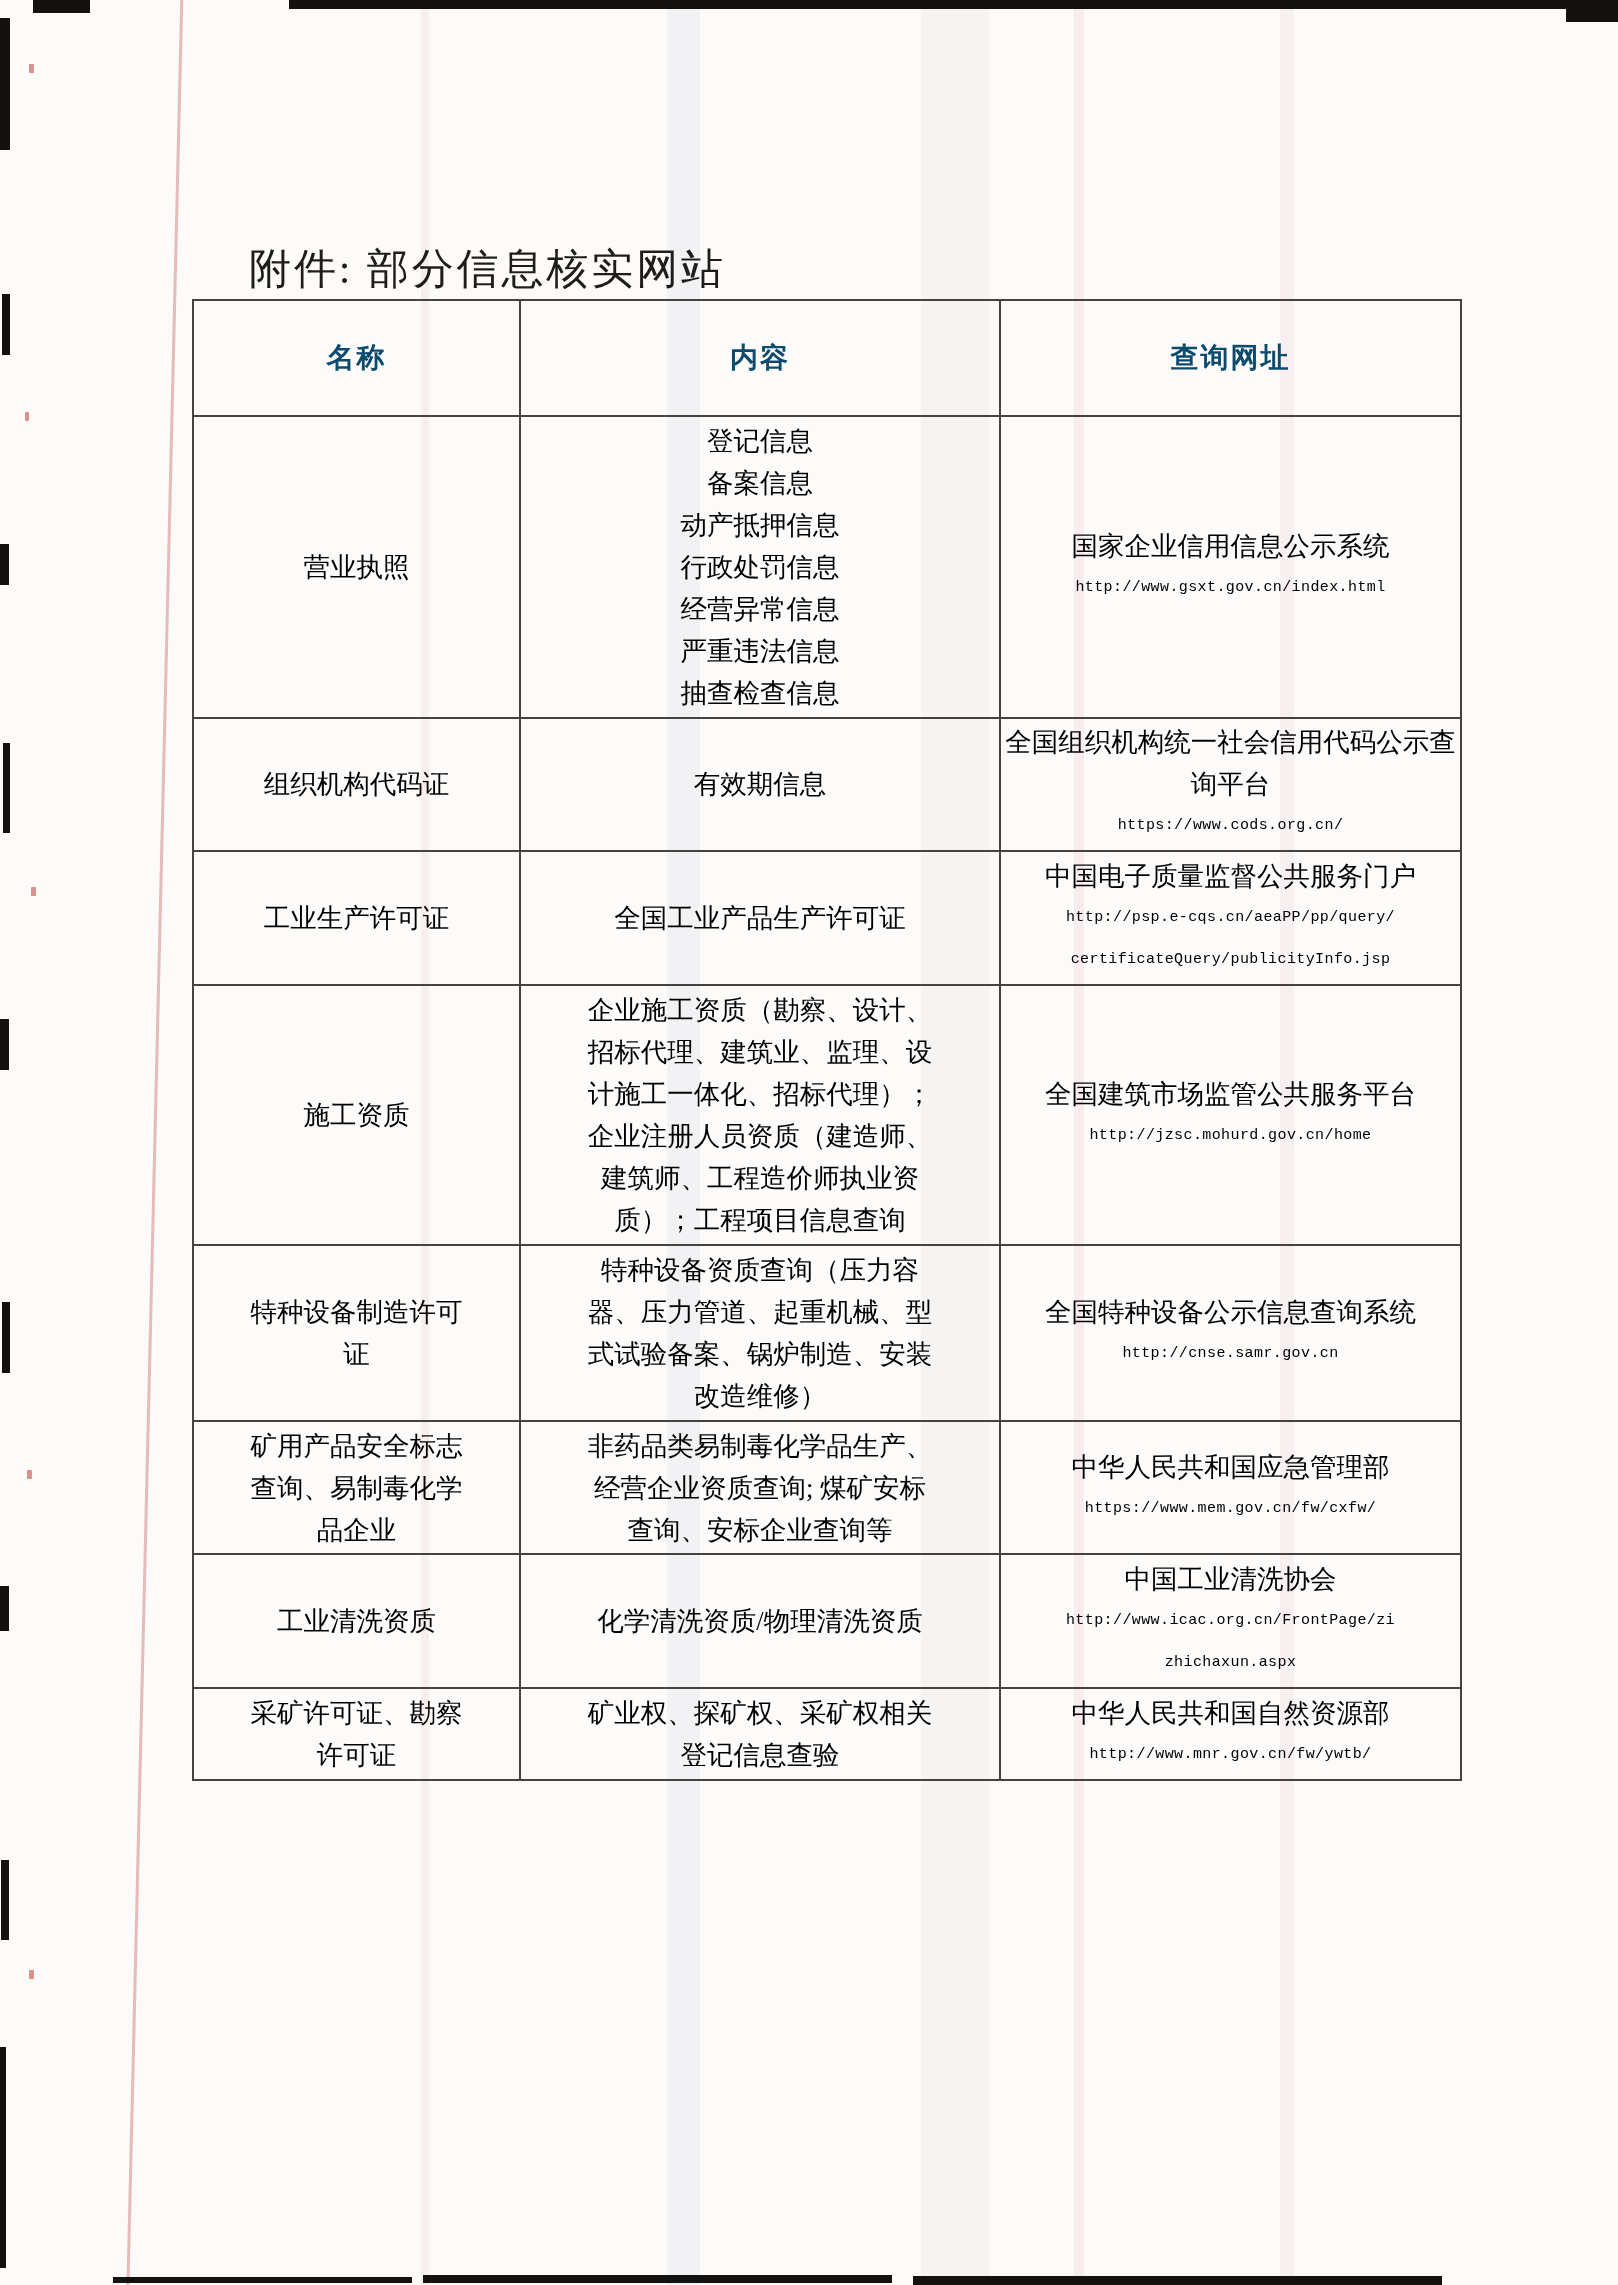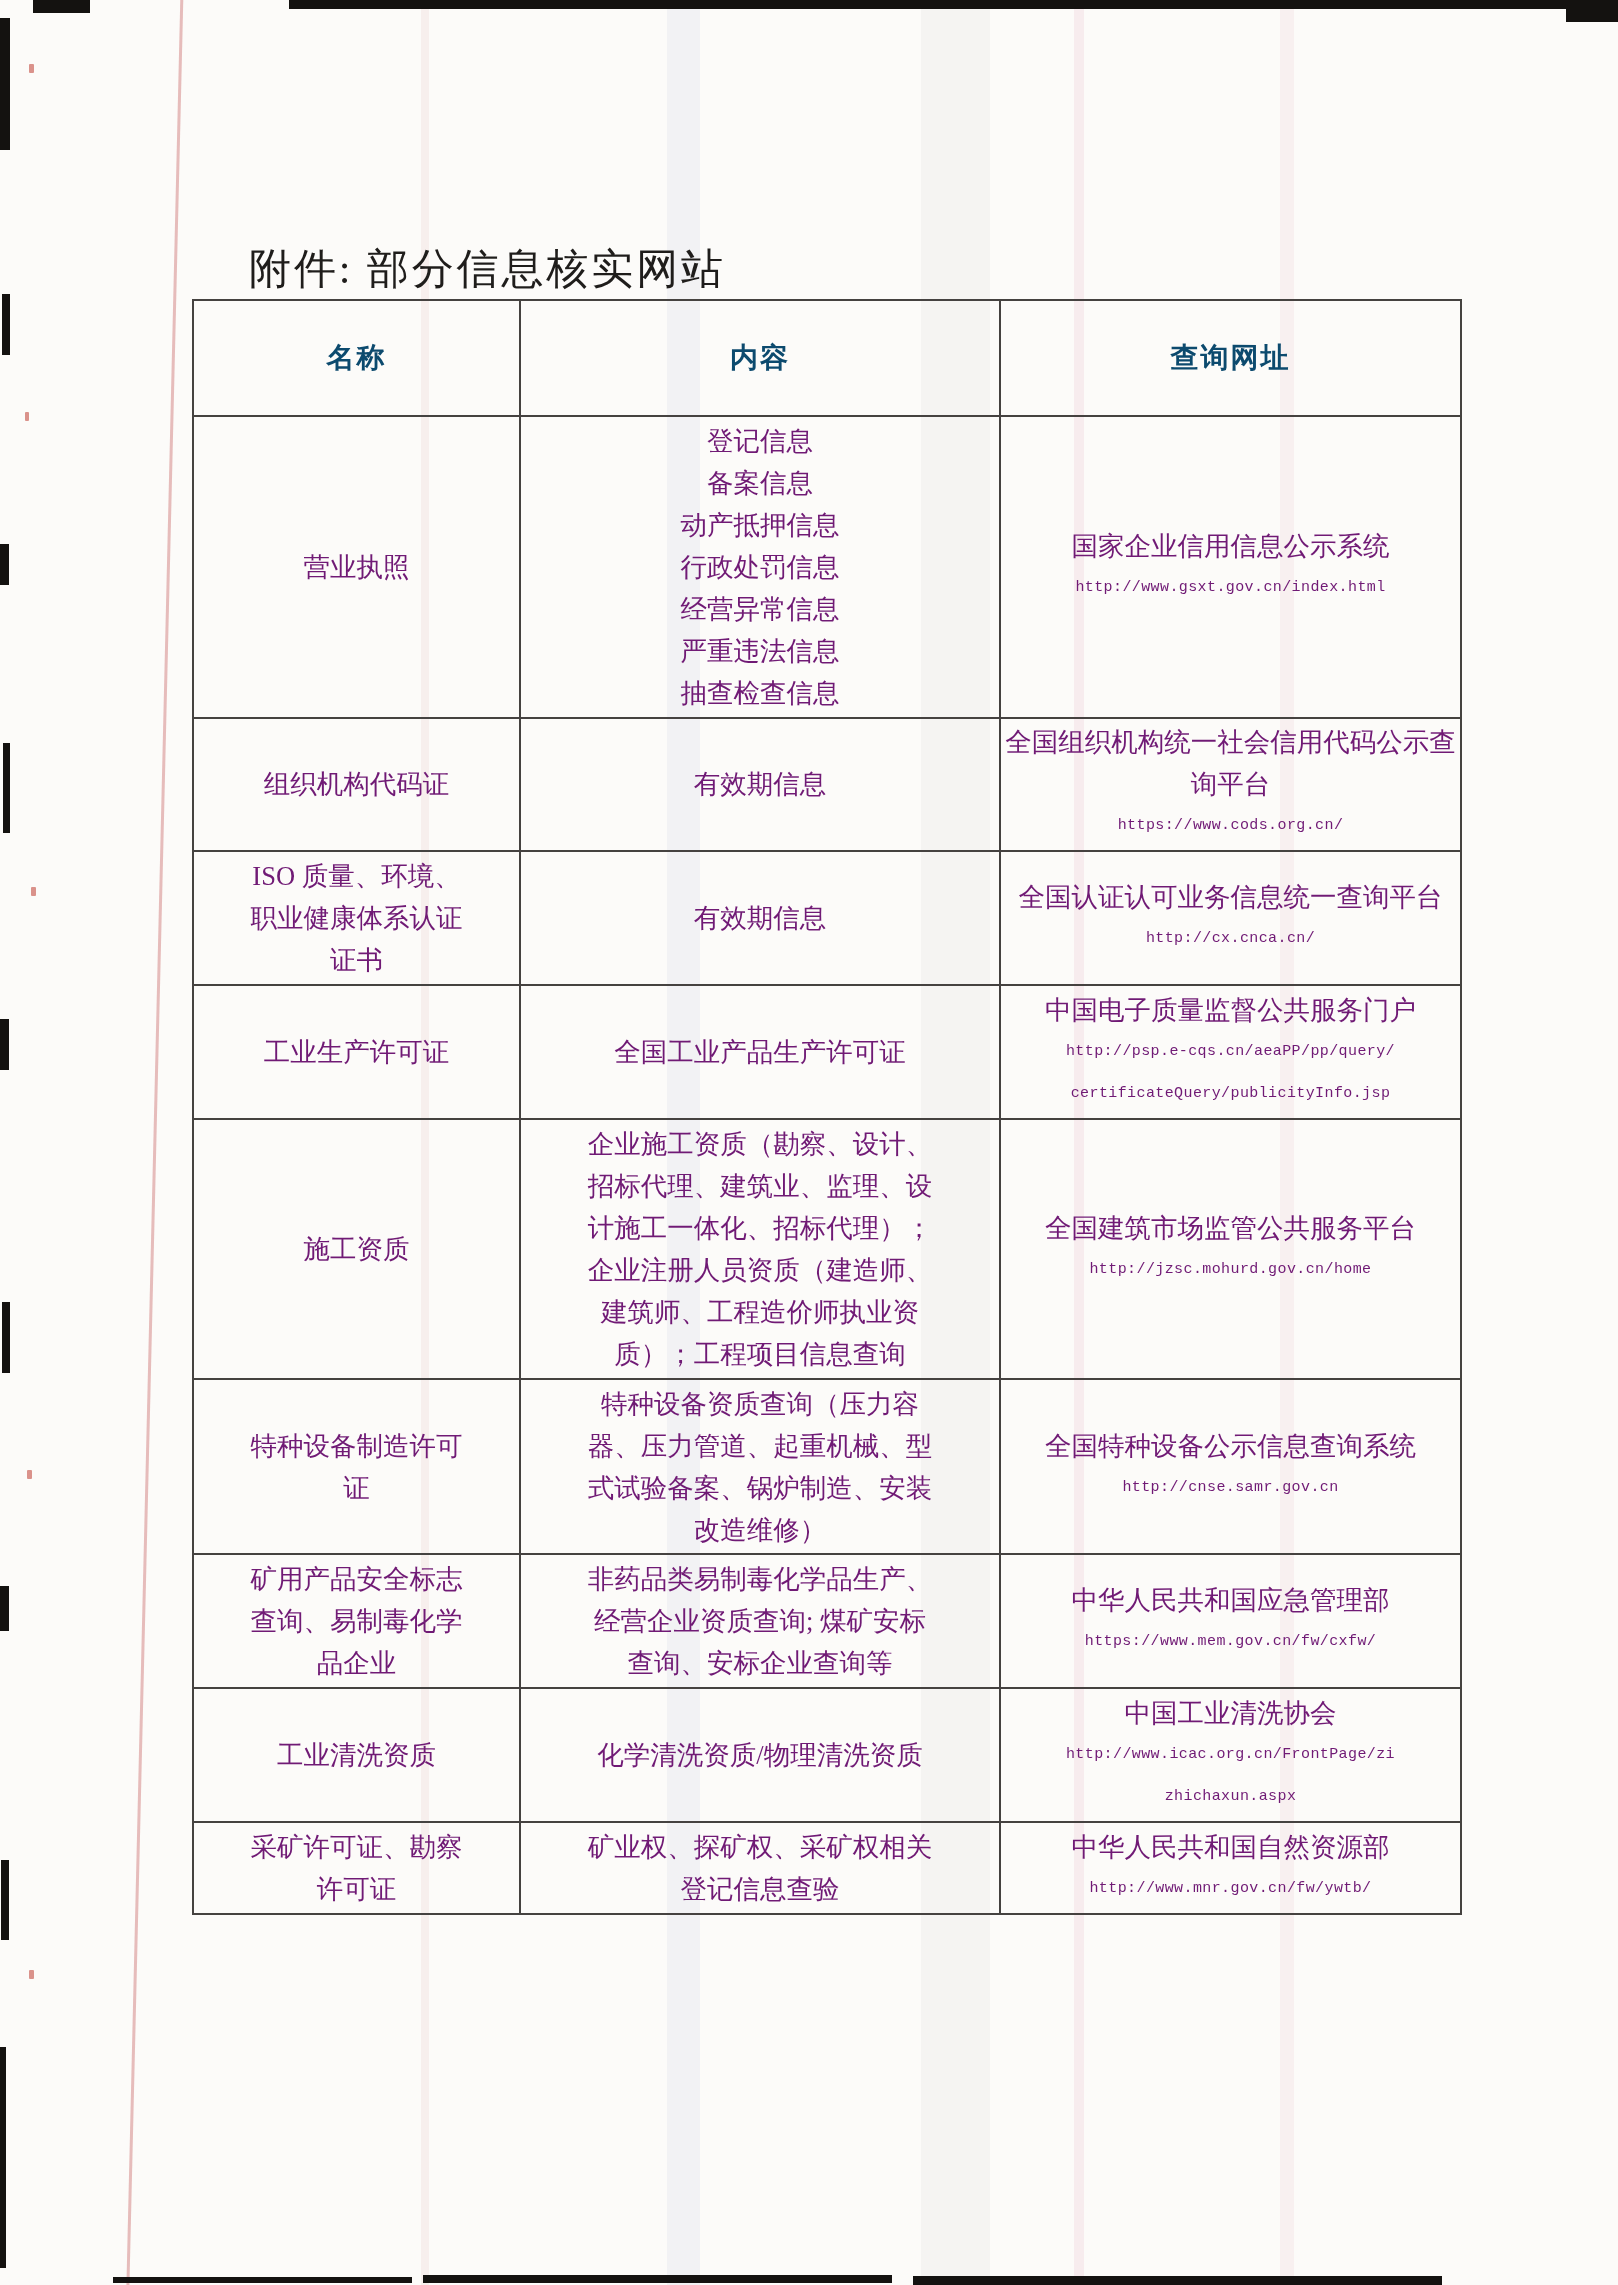--- a/index.html
+++ b/index.html
@@ -43,21 +43,21 @@
     table-layout: fixed;
   }
   table.verify col.c1 { width: 327px; }
   table.verify col.c2 { width: 480px; }
   table.verify col.c3 { width: 461px; }
   table.verify th, table.verify td {
     border: 2px solid #454240;
     text-align: center; vertical-align: middle;
     padding: 2.9px 3.9px;
     font-size: 26.5px; line-height: 42px;
-    color: #701a75;
+    color: #000000;
   }
   table.verify th {
     height: 108px; font-size: 28px; font-weight: 700;
     letter-spacing: 2px; color: #0c4a6e;
   }
   table.verify { border: 2.9px solid #3c3936; }
   .line { white-space: nowrap; }
   .line.ascii {
     font-family: Liberation Mono, monospace;
     font-size: 15px; letter-spacing: 0.4px; line-height: 42px;
@@ -139,34 +139,20 @@
           <div class="line">有效期信息</div>
         </td>
         <td>
           <div class="line">全国组织机构统一社会信用代码公示查</div>
           <div class="line">询平台</div>
           <div class="line ascii">https://www.cods.org.cn/</div>
         </td>
       </tr>
       <tr>
         <td>
-          <div class="line">ISO 质量、环境、</div>
-          <div class="line">职业健康体系认证</div>
-          <div class="line">证书</div>
-        </td>
-        <td>
-          <div class="line">有效期信息</div>
-        </td>
-        <td>
-          <div class="line">全国认证认可业务信息统一查询平台</div>
-          <div class="line ascii">http://cx.cnca.cn/</div>
-        </td>
-      </tr>
-      <tr>
-        <td>
           <div class="line">工业生产许可证</div>
         </td>
         <td>
           <div class="line">全国工业产品生产许可证</div>
         </td>
         <td>
           <div class="line">中国电子质量监督公共服务门户</div>
           <div class="line ascii">http://psp.e-cqs.cn/aeaPP/pp/query/</div>
           <div class="line ascii">certificateQuery/publicityInfo.jsp</div>
         </td>

